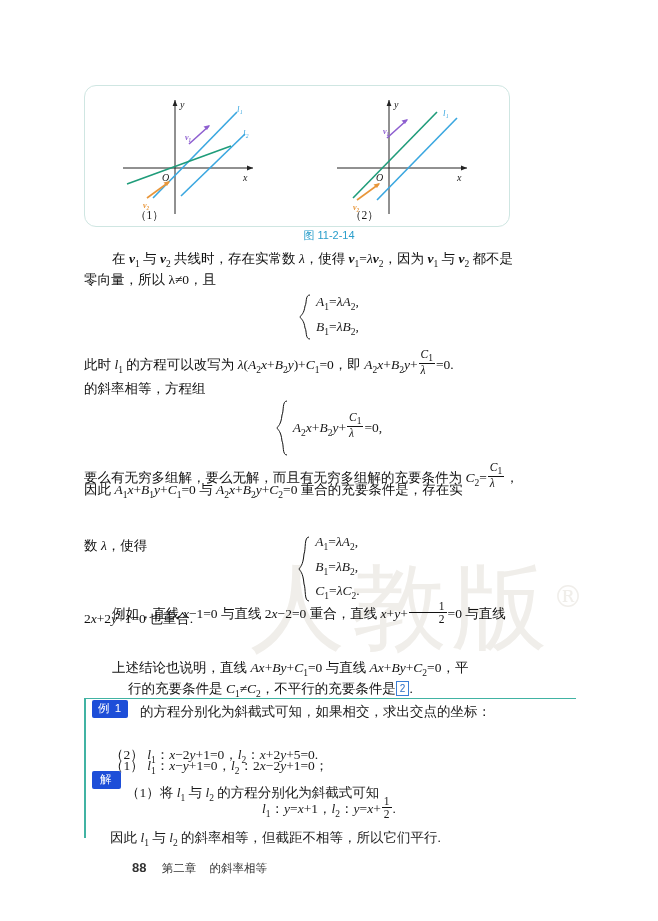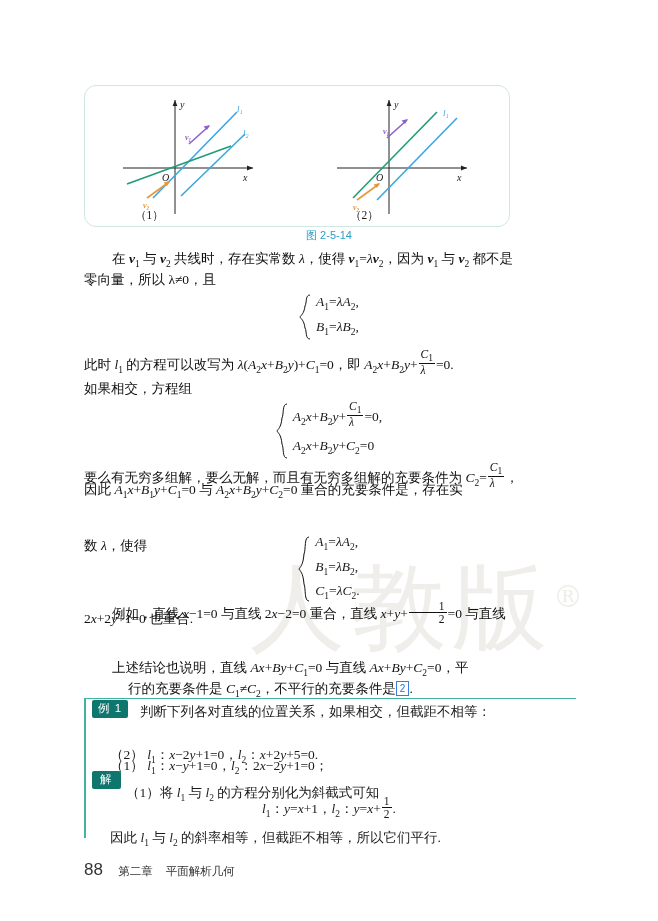--- a/index.html
+++ b/index.html
@@ -109,21 +109,21 @@
 
   
   .exbar{
     position:absolute;
     left:84px;
     width:2px;
     background:#41b3a3;
   }
   .extag{
     position:absolute;
-    background:#0f766e;
+    background:#1d4ed8;
     color:#fff;
     font-size:11.5px;
     font-family:"Liberation Sans", sans-serif;
     padding:1px 6px 2px 6px;
     border-radius:2px;
     letter-spacing:1px;
   }
   .extext{
     position:absolute;
     font-size:13.5px;
@@ -146,21 +146,21 @@
   }
 
   
   .footer{
     position:absolute;
     left:84px;top:860px;
     font-size:11.5px;
     color:#333;
     font-family:"Liberation Sans", sans-serif;
   }
-  .footer .pnum{font-weight:normal;font-size:17px;margin-right:12px;}
+  .footer .pnum{font-weight:bold;font-size:13px;margin-right:12px;margin-left:48px;}
 </style>
 </head>
 <body>
 
 <div class="page">
 
   <div class="watermark">
     <span>人教版</span><span class="reg">®</span>
   </div>
 
@@ -210,21 +210,21 @@
         <text x="298" y="48" font-size="8" font-style="italic" font-weight="bold" font-family="Liberation Serif, serif" fill="#8e5fd0">v₁</text>
 
         <line x1="272" y1="114" x2="294" y2="98" stroke="#e8963a" stroke-width="1.6"></line>
         <polygon points="295,97 288.5,98.5 292,102" fill="#e8963a"></polygon>
         <text x="268" y="124" font-size="8" font-style="italic" font-weight="bold" font-family="Liberation Serif, serif" fill="#e8963a">v₂</text>
       </svg>
     </div>
 
     <div class="subcap" style="left:135px;top:208px;">（1）</div>
     <div class="subcap" style="left:350px;top:208px;">（2）</div>
-    <div class="figcap">图 2-5-14</div>
+    <div class="figcap">图 11-2-14</div>
 
     <div class="p ind" style="top:248px;">
       在 <b class="vec">v</b><span class="subn">1</span> 与 <b class="vec">v</b><span class="subn">2</span> 共线时，存在实常数 <i class="v">λ</i>，使得 <b class="vec">v</b><span class="subn">1</span>=<i class="v">λ</i><b class="vec">v</b><span class="subn">2</span>，因为 <b class="vec">v</b><span class="subn">1</span> 与 <b class="vec">v</b><span class="subn">2</span> 都不是
     </div>
     <div class="p" style="top:269px;">零向量，所以 λ≠0，且</div>
 
     <div class="sys" style="top:292px;">
       <div class="sysinner">
         <span class="brace">
           <svg width="13" height="46" viewBox="0 0 13 46">
@@ -234,32 +234,31 @@
         <span class="lines">
           <div><i class="v">A</i><span class="subn">1</span>=<i class="v">λA</i><span class="subn">2</span>,</div>
           <div><i class="v">B</i><span class="subn">1</span>=<i class="v">λB</i><span class="subn">2</span>,</div>
         </span>
       </div>
     </div>
 
     <div class="p" style="top:348px;width:500px;">
       此时 <i class="v">l</i><span class="subn">1</span> 的方程可以改写为 <i class="v">λ</i>(<i class="v">A</i><span class="subn">2</span><i class="v">x</i>+<i class="v">B</i><span class="subn">2</span><i class="v">y</i>)+<i class="v">C</i><span class="subn">1</span>=0，即 <i class="v">A</i><span class="subn">2</span><i class="v">x</i>+<i class="v">B</i><span class="subn">2</span><i class="v">y</i>+<span class="frac"><span class="num"><i class="v">C</i><span class="subn">1</span></span><span class="den"><i class="v">λ</i></span></span>=0.
     </div>
-    <div class="p" style="top:378px;">如果相交，方程组</div>
+    <div class="p" style="top:378px;">的斜率相等，方程组</div>
 
     <div class="sys" style="top:400px;">
       <div class="sysinner">
         <span class="brace">
           <svg width="13" height="56" viewBox="0 0 13 56">
             <path d="M11 1 C6 1 8 11 6 15 C5 25 2 26 1 28 C2 30 5 31 6 41 C8 45 6 55 11 55" fill="none" stroke="#111" stroke-width="1"></path>
           </svg>
         </span>
         <span class="lines big">
           <div><i class="v">A</i><span class="subn">2</span><i class="v">x</i>+<i class="v">B</i><span class="subn">2</span><i class="v">y</i>+<span class="frac"><span class="num"><i class="v">C</i><span class="subn">1</span></span><span class="den"><i class="v">λ</i></span></span>=0,</div>
-          <div><i class="v">A</i><span class="subn">2</span><i class="v">x</i>+<i class="v">B</i><span class="subn">2</span><i class="v">y</i>+<i class="v">C</i><span class="subn">2</span>=0</div>
         </span>
       </div>
     </div>
 
     <div class="p" style="top:461px;width:500px;">
       要么有无穷多组解，要么无解，而且有无穷多组解的充要条件为 <i class="v">C</i><span class="subn">2</span>=<span class="frac"><span class="num"><i class="v">C</i><span class="subn">1</span></span><span class="den"><i class="v">λ</i></span></span>，
     </div>
     <div class="p" style="top:479px;width:500px;">
       因此 <i class="v">A</i><span class="subn">1</span><i class="v">x</i>+<i class="v">B</i><span class="subn">1</span><i class="v">y</i>+<i class="v">C</i><span class="subn">1</span>=0 与 <i class="v">A</i><span class="subn">2</span><i class="v">x</i>+<i class="v">B</i><span class="subn">2</span><i class="v">y</i>+<i class="v">C</i><span class="subn">2</span>=0 重合的充要条件是，存在实
     </div>
@@ -292,21 +291,21 @@
       上述结论也说明，直线 <i class="v">Ax</i>+<i class="v">By</i>+<i class="v">C</i><span class="subn">1</span>=0 与直线 <i class="v">Ax</i>+<i class="v">By</i>+<i class="v">C</i><span class="subn">2</span>=0，平
     </div>
     <div class="p" style="top:678px;width:500px;margin-left:44px;">
       行的充要条件是 <i class="v">C</i><span class="subn">1</span>≠<i class="v">C</i><span class="subn">2</span>，不平行的充要条件是<span class="note">2</span>.
     </div>
 
     <div class="hr-ex" style="top:698px;"></div>
     <div class="exbar" style="top:698px;height:140px;"></div>
 
     <div class="extag" style="left:92px;top:700px;">例 1</div>
-    <div class="extext" style="left:140px;top:701px;width:430px;">判断下列各对直线的位置关系，如果相交，但截距不相等：</div>
+    <div class="extext" style="left:140px;top:701px;width:430px;">的方程分别化为斜截式可知，如果相交，求出交点的坐标：</div>
     <div class="extext" style="left:110px;top:755px;width:450px;">
       （1） <i class="v">l</i><span class="subn">1</span>：<i class="v">x</i>−<i class="v">y</i>+1=0，<i class="v">l</i><span class="subn">2</span>：2<i class="v">x</i>−2<i class="v">y</i>+1=0；
     </div>
     <div class="extext" style="left:110px;top:744px;width:450px;">
       （2） <i class="v">l</i><span class="subn">1</span>：<i class="v">x</i>−2<i class="v">y</i>+1=0，<i class="v">l</i><span class="subn">2</span>：<i class="v">x</i>+2<i class="v">y</i>+5=0.
     </div>
 
     <div class="extag" style="left:92px;top:771px;padding:1px 8px 2px 8px;">解</div>
     <div class="extext" style="left:126px;top:782px;width:450px;">
       （1）将 <i class="v">l</i><span class="subn">1</span> 与 <i class="v">l</i><span class="subn">2</span> 的方程分别化为斜截式可知
@@ -314,17 +313,17 @@
     <div class="ctr" style="top:795px;">
       <i class="v">l</i><span class="subn">1</span>：<i class="v">y</i>=<i class="v">x</i>+1，<i class="v">l</i><span class="subn">2</span>：<i class="v">y</i>=<i class="v">x</i>+<span class="frac"><span class="num">1</span><span class="den">2</span></span>.
     </div>
     <div class="extext" style="left:110px;top:827px;width:460px;">
       因此 <i class="v">l</i><span class="subn">1</span> 与 <i class="v">l</i><span class="subn">2</span> 的斜率相等，但截距不相等，所以它们平行.
     </div>
 
     <div class="footer">
       <span class="pnum">88</span>
       <span>第二章</span>
-      <span style="margin-left:10px;">平面解析几何</span>
+      <span style="margin-left:10px;">的斜率相等</span>
     </div>
 
   </div>
 </div>
 
 </body></html>

